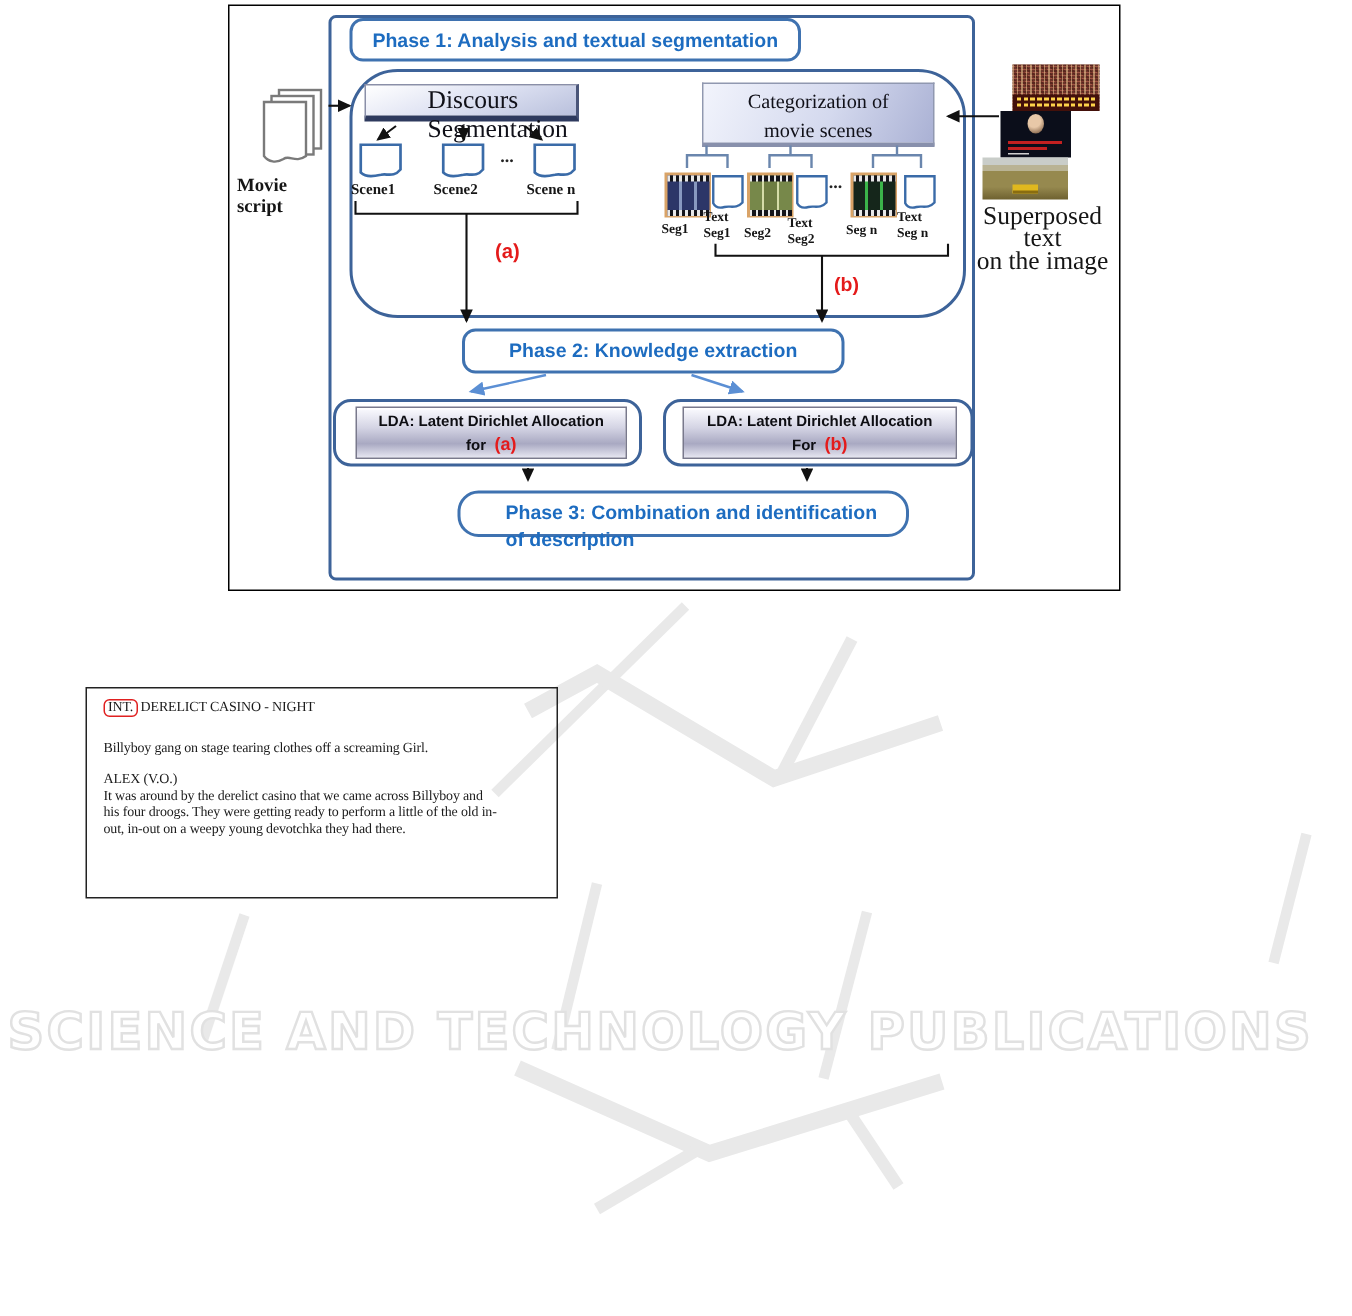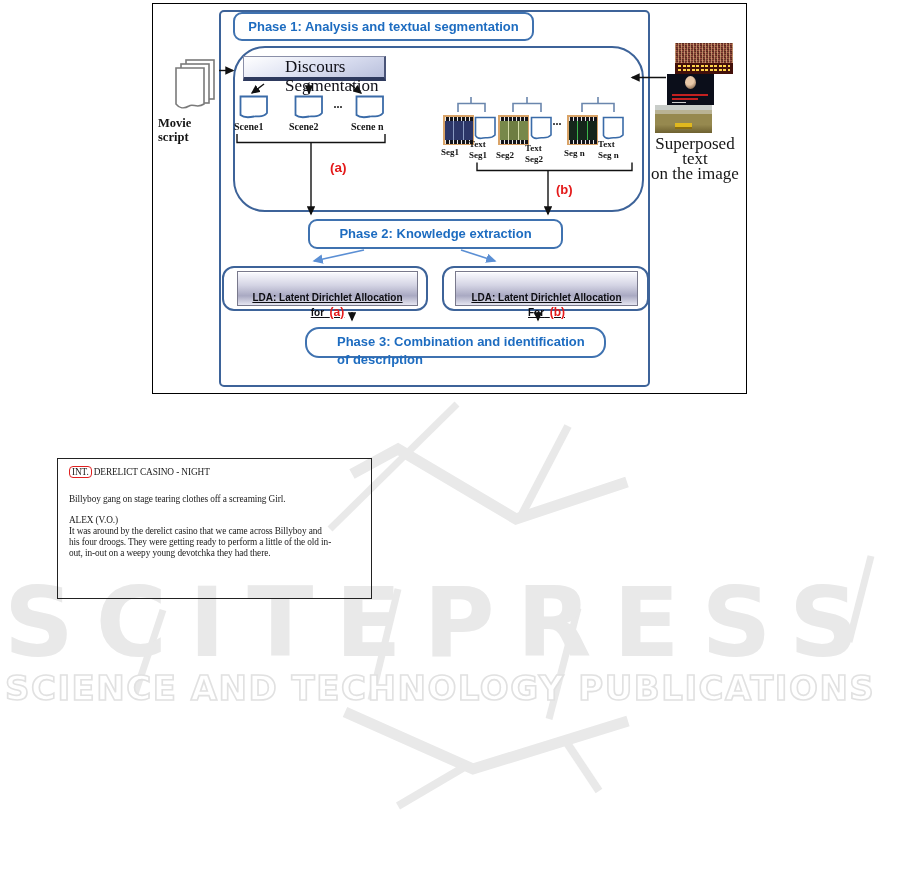--- a/index.html
+++ b/index.html
@@ -46,21 +46,21 @@
   .scene-label { font-size:10px; }
   .seg-label { font-size:9px; line-height:10.5px; }
   .ellipsis { font-weight:bold; font-size:12px; color:#222; text-align:center; }
 
   .red-label { color:#e41a1a; font-family:"Liberation Sans", sans-serif; font-weight:bold; font-size:13.5px; }
 
   .lda-outer { border:2.2px solid #3d6399; border-radius:12px; background:#fff; }
   .lda-inner { background:linear-gradient(180deg,#fbfbff 0%,#d4d4e4 40%,#a9a9c2 72%,#e6e6f1 100%);
     border:1px solid #79798c; box-shadow:inset 0 1px 0 #fff;
     font-family:"Liberation Sans", sans-serif; font-weight:bold; color:#0d0d12;
-    font-size:10px; text-align:center; line-height:15px; padding-top:18px;text-decoration:underline; }
+    font-size:10px; text-align:center; line-height:15px; padding-top:2px; }
   .lda-inner .red-label { font-size:12px; }
 
   
   .strip { position:absolute; width:31px; height:30px; background:#d9a367; padding:1.5px; }
   .strip-inner { position:relative; width:100%; height:100%; }
   .strip-inner::before, .strip-inner::after { content:''; position:absolute; left:0; right:0; height:4px;
     background:repeating-linear-gradient(90deg,#e8e8e8 0 1.5px,#15151a 1.5px 4px); }
   .strip-inner::before { top:0; } .strip-inner::after { bottom:0; }
   .s1 { background:linear-gradient(90deg,#2c3668 0 8px,#8899c0 8px 9.5px,#2c3668 9.5px 18px,#8899c0 18px 19.5px,#2c3668 19.5px 28px); }
   .s2 { background:linear-gradient(90deg,#77884a 0 8px,#d5dca8 8px 9.5px,#6e7d42 9.5px 18px,#d5dca8 18px 19.5px,#77884a 19.5px 28px); }
@@ -105,21 +105,20 @@
       <path d="M568,426 L519,520" stroke-width="8"></path>
       <path d="M163,610 L135,694" stroke-width="7"></path>
       <path d="M398,589 L371,700" stroke-width="7"></path>
       <path d="M578,608 L549,719" stroke-width="7"></path>
       <path d="M871,556 L849,642" stroke-width="7"></path>
       <path d="M345,712 L473,769 L628,721" stroke-width="11"></path>
       <path d="M466,766 L398,806" stroke-width="8"></path>
       <path d="M563,737 L599,791" stroke-width="8"></path>
     </g>
   </svg>
-  <div class="wm-title">SCITEPRESS</div>
   <div class="wm-sub">SCIENCE AND TECHNOLOGY PUBLICATIONS</div>
 
   <div class="content">
 
     <div class="abs outer-box"></div>
     <div class="abs blue-container"></div>
     <div class="abs p1-container"></div>
 
     <div class="abs phase-box p1-title">Phase 1: Analysis and textual segmentation</div>
     <div class="abs phase-box p2-box">Phase 2: Knowledge extraction</div>
@@ -150,20 +149,24 @@
     </svg>
     <svg class="abs" style="left:355px;top:95px" width="30" height="27">
       <path d="M1.5,1.5 H28 V18 C23.5,23.5 19,20.5 15,21.5 C10.5,22.5 5.5,23.5 1.5,20 Z" stroke="#3a6ba8" stroke-width="1.8" fill="#fff"></path>
     </svg>
     <div class="abs ellipsis" style="left:329px;top:97px;width:18px">...</div>
     <div class="abs serif-label scene-label" style="left:234px;top:121px;width:40px">Scene1</div>
     <div class="abs serif-label scene-label" style="left:289px;top:121px;width:40px">Scene2</div>
     <div class="abs serif-label scene-label" style="left:351px;top:121px;width:44px">Scene n</div>
     <div class="abs red-label" style="left:330px;top:160px">(a)</div>
 
+    <div class="abs cat-box">
+      <div>Categorization of</div>
+      <div>movie scenes</div>
+    </div>
 
     <div class="strip" style="left:443px;top:115px">
         <div class="strip-inner s1"></div>
       </div>
     <div class="strip" style="left:498px;top:115px">
         <div class="strip-inner s2"></div>
       </div>
     <div class="strip" style="left:567px;top:115px">
         <div class="strip-inner s3"></div>
       </div>

